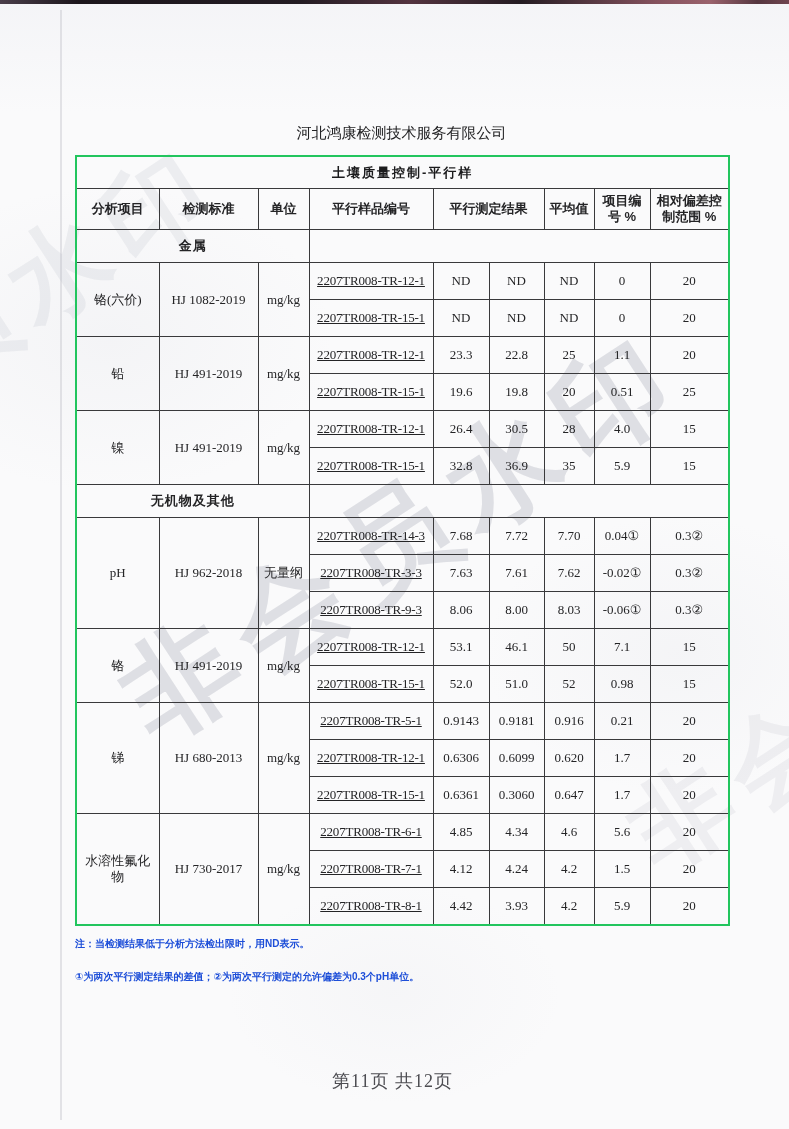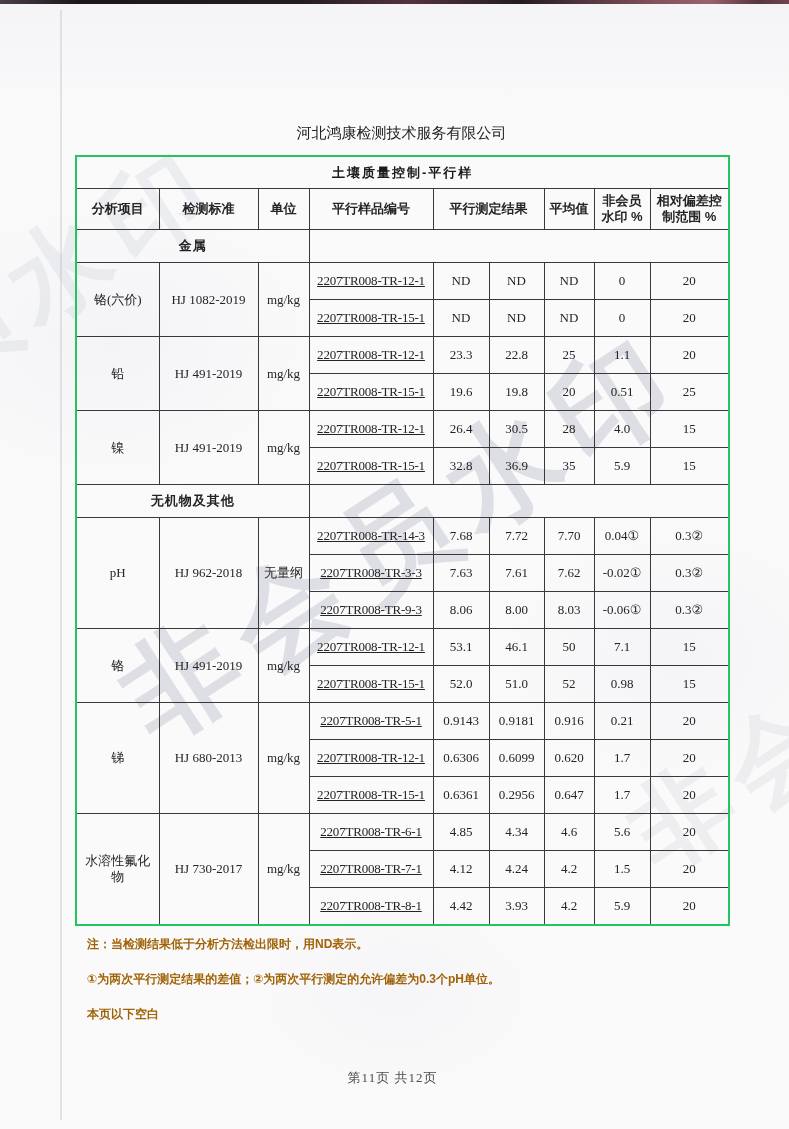--- a/index.html
+++ b/index.html
@@ -74,26 +74,26 @@
   .section-name {
     font-weight:bold; font-size:14px; letter-spacing:1px;
     font-family:"Liberation Sans","DejaVu Sans",sans-serif;
   }
   .data-row td { height:36px; }
   td.cell-item { font-size:13px; padding:0 1px; }
   td.cell-sample { font-size:12.5px; letter-spacing:-0.2px;text-decoration:underline; }
   .notes {
     position:absolute; left:75px; top:938px; width:653px;
     font-family:"Liberation Sans","DejaVu Sans",sans-serif;
-    font-weight:bold; font-size:12px; color:#a16207;margin-left:12px;
+    font-weight:bold; font-size:10px; color:#1d4ed8;
   }
   .notes p { margin:0 0 21px 0; line-height:1.15; }
   .page-footer {
     position:absolute; left:0; top:1069px; width:785px; text-align:center;
-    font-size:13px; color:#4d4d52; letter-spacing:1px;
+    font-size:18px; color:#4d4d52; letter-spacing:1px;
   }
 </style>
 </head>
 <body>
 
 <div class="page">
 
   <div class="scan-edge-top"></div>
   <div class="scan-line-left"></div>
 
@@ -121,21 +121,21 @@
       <tr>
         <td colspan="9" class="title-cell">土壤质量控制-平行样</td>
       </tr>
       <tr class="head-row">
         <td>分析项目</td>
         <td>检测标准</td>
         <td>单位</td>
         <td>平行样品编号</td>
         <td colspan="2">平行测定结果</td>
         <td>平均值</td>
-        <td>非会员水印 %</td>
+        <td>项目编号 %</td>
         <td>相对偏差控制范围 %</td>
       </tr>
     <tr class="section-row">
           <td colspan="3" class="section-name">金属</td>
           <td colspan="6"></td>
         </tr>
         <tr class="data-row">
           <td rowspan="2" class="cell-item">铬(六价)</td>
           <td rowspan="2" class="cell-standard">HJ 1082-2019</td>
           <td rowspan="2" class="cell-unit">mg/kg</td>
@@ -257,21 +257,21 @@
           <td class="cell-sample">2207TR008-TR-12-1</td>
           <td>0.6306</td>
           <td>0.6099</td>
           <td>0.620</td>
           <td>1.7</td>
           <td>20</td>
         </tr>
         <tr class="data-row">
           <td class="cell-sample">2207TR008-TR-15-1</td>
           <td>0.6361</td>
-          <td>0.2956</td>
+          <td>0.3060</td>
           <td>0.647</td>
           <td>1.7</td>
           <td>20</td>
         </tr>
         <tr class="data-row">
           <td rowspan="3" class="cell-item">水溶性氟化物</td>
           <td rowspan="3" class="cell-standard">HJ 730-2017</td>
           <td rowspan="3" class="cell-unit">mg/kg</td>
           <td class="cell-sample">2207TR008-TR-6-1</td>
           <td>4.85</td>
@@ -295,18 +295,17 @@
           <td>4.2</td>
           <td>5.9</td>
           <td>20</td>
         </tr>
       </tbody>
   </table>
 
   <div class="notes">
     <p>注：当检测结果低于分析方法检出限时，用ND表示。</p>
     <p>①为两次平行测定结果的差值；②为两次平行测定的允许偏差为0.3个pH单位。</p>
-    <p>本页以下空白</p>
   </div>
 
   <div class="page-footer">第11页 共12页</div>
 
 </div>
 
 </body></html>

